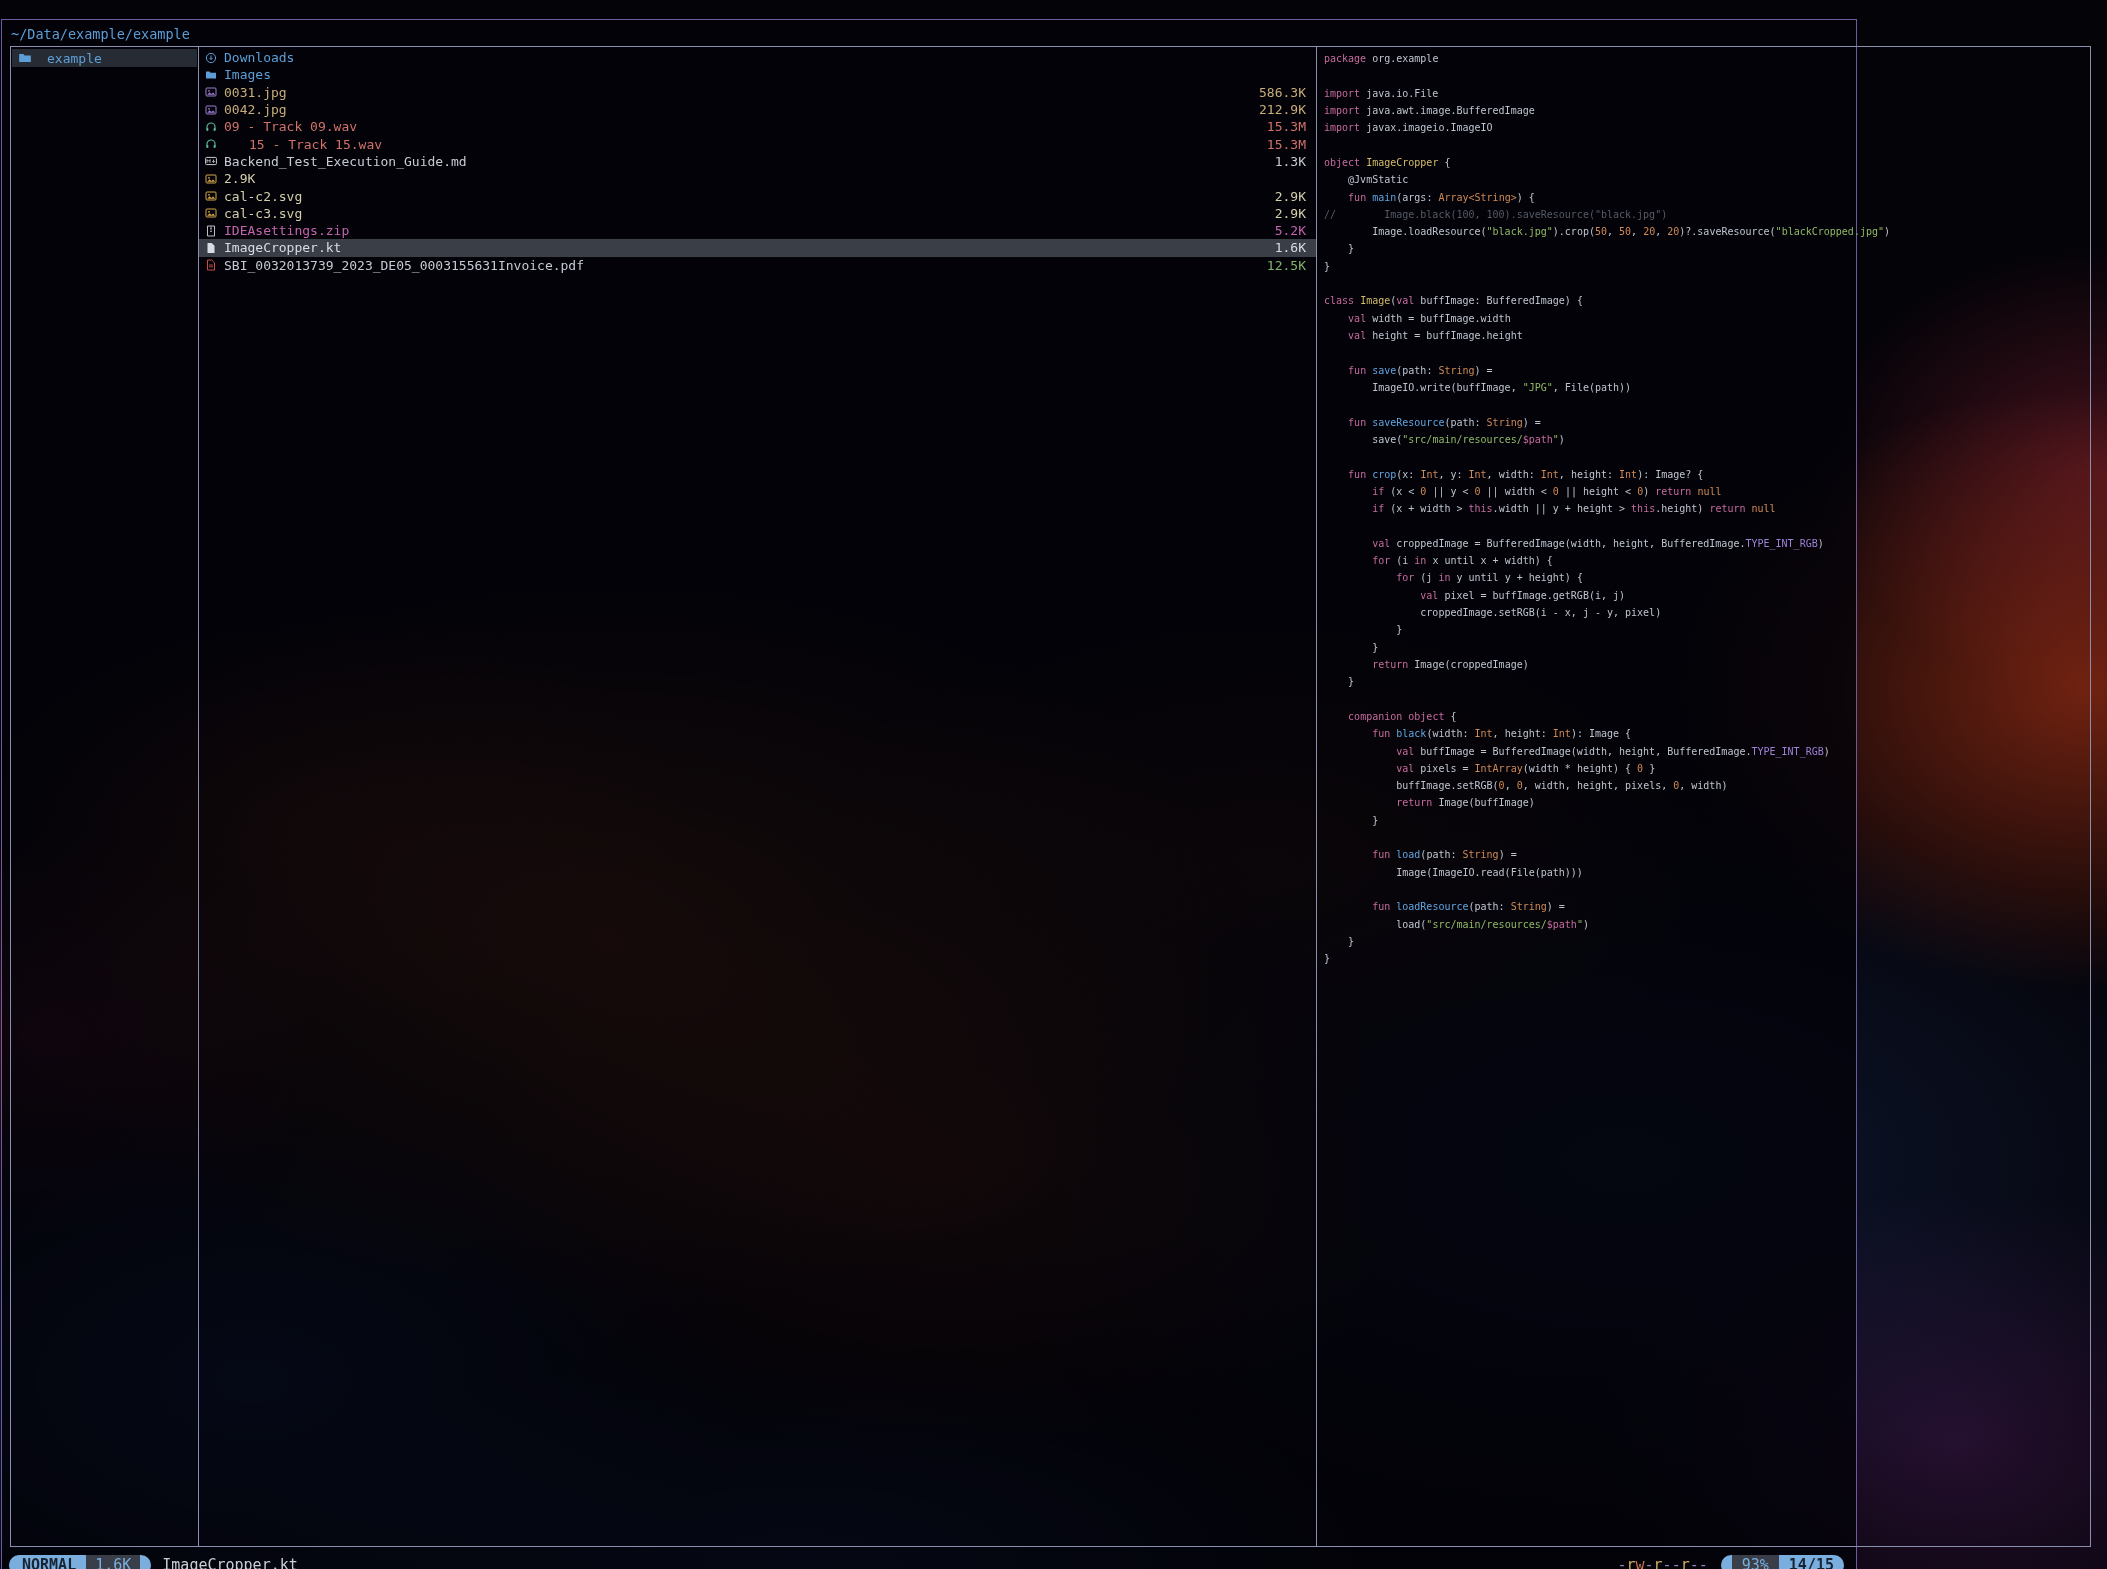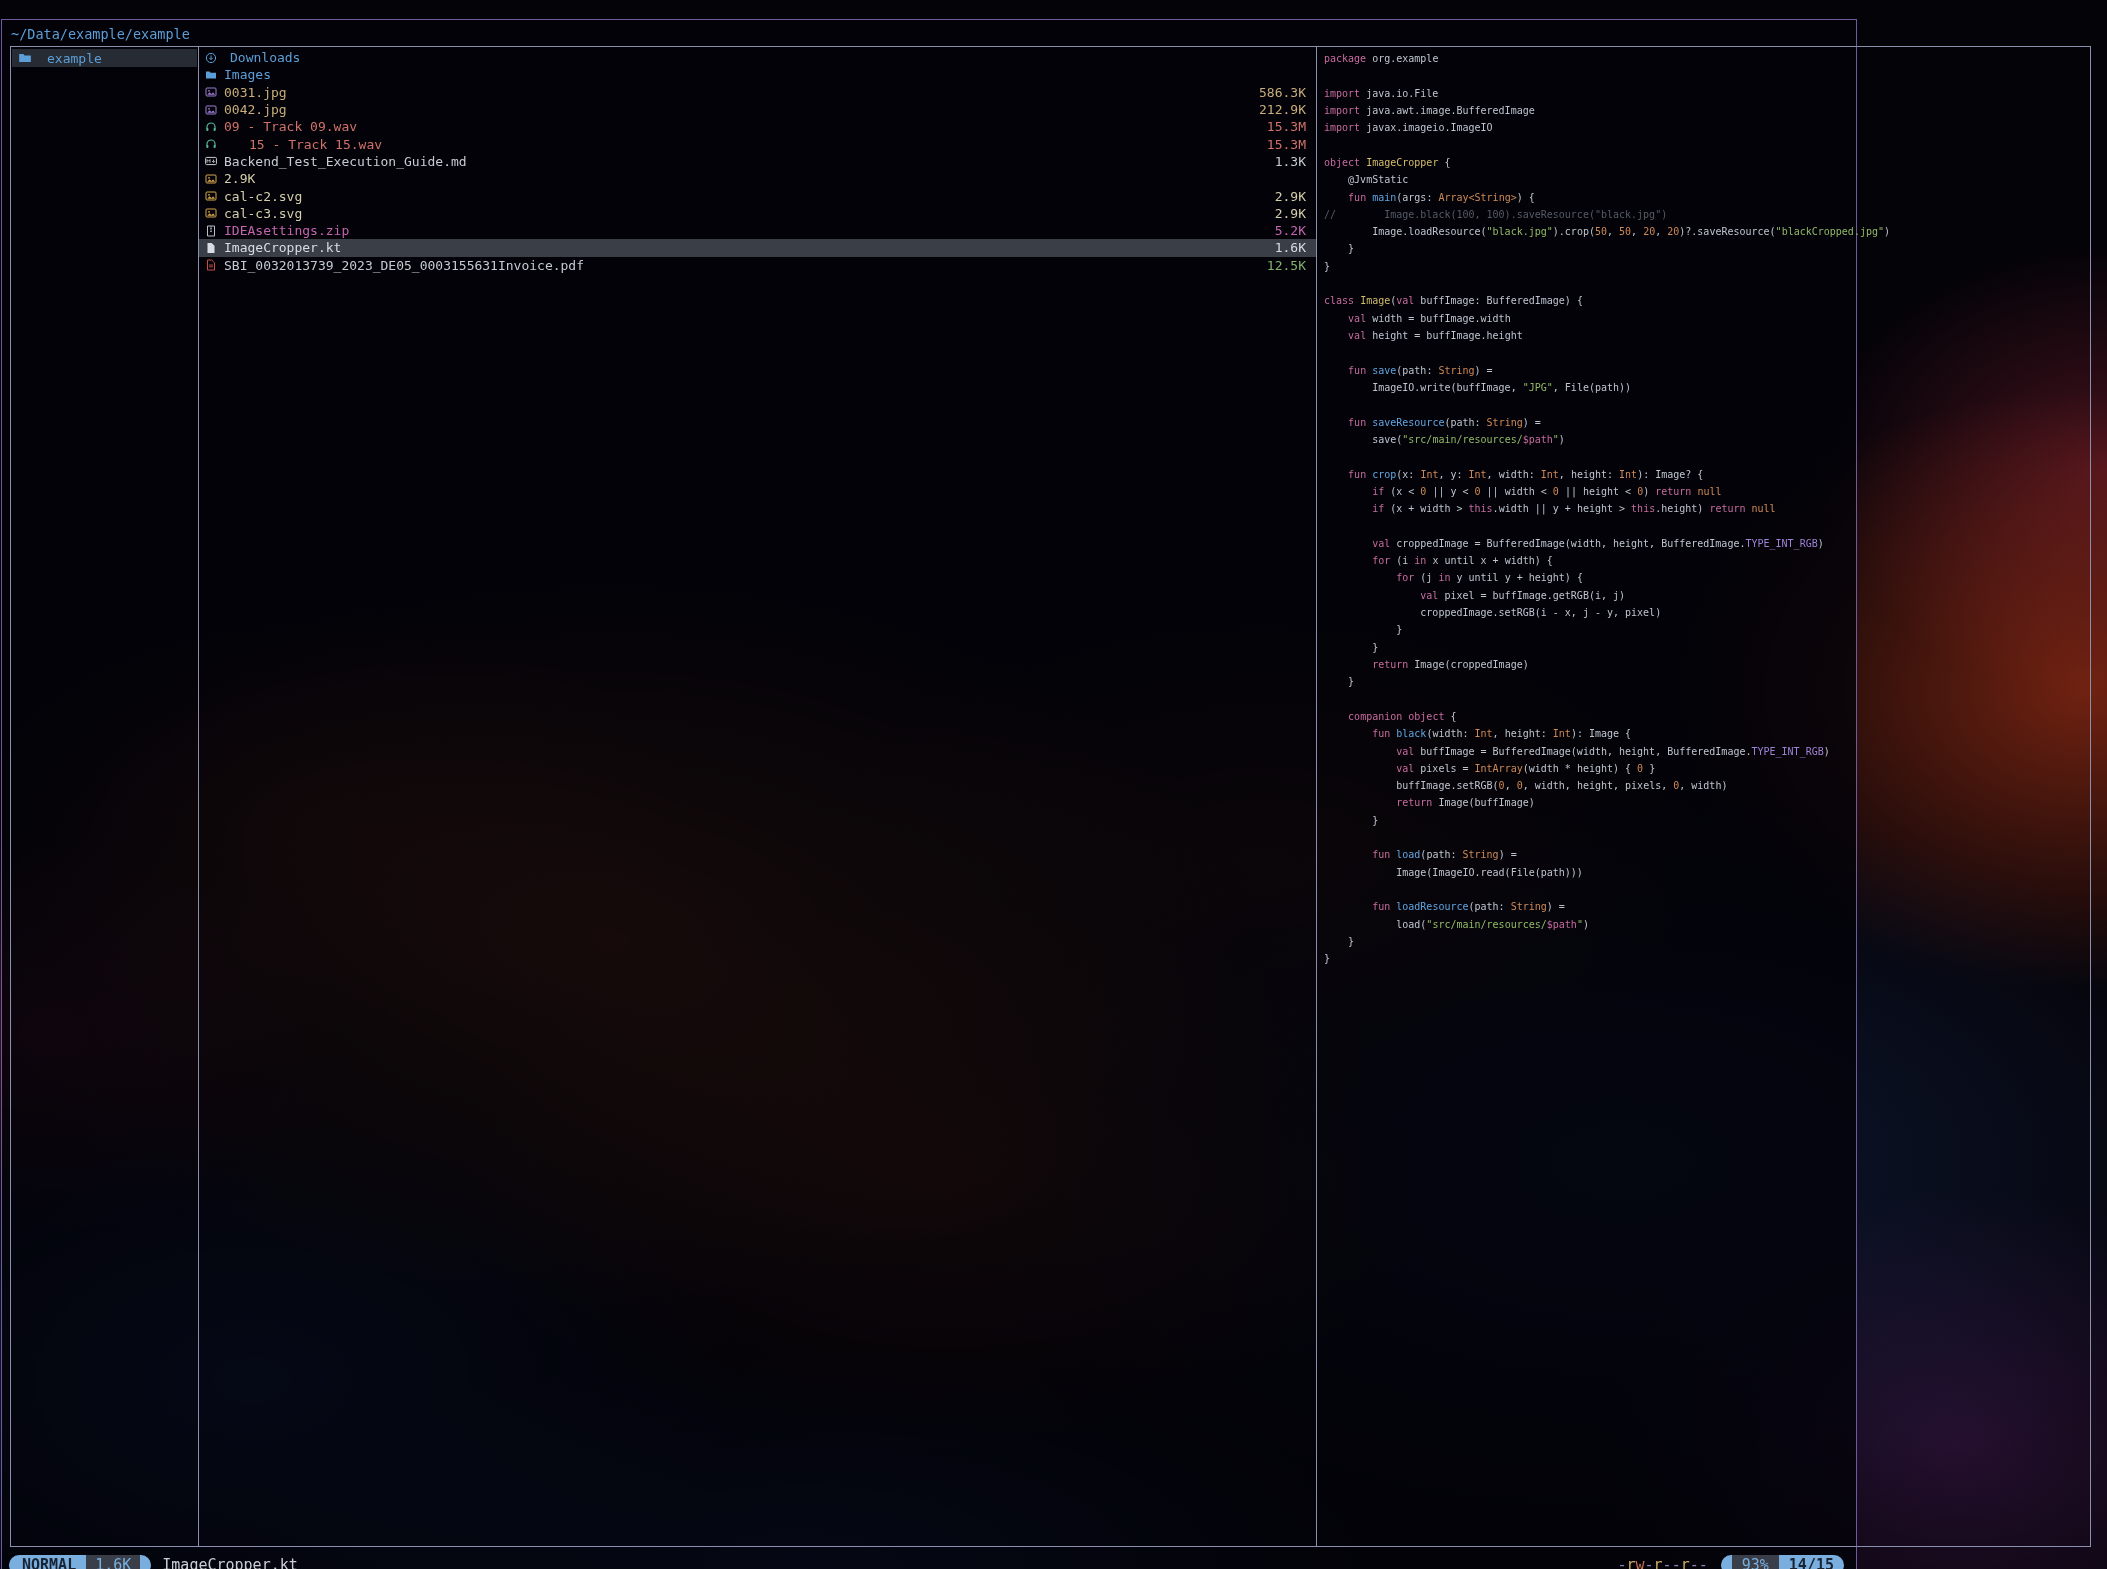--- a/index.html
+++ b/index.html
@@ -103,21 +103,21 @@
           <span class="label">example</span>
         </div>
       </div>
 
       <div class="file-pane" id="file-rows">
           <div class="file-row">
     <span class="ficon" style="color: rgb(92, 159, 216);"><svg viewBox="0 0 12 12">
                 <circle cx="6" cy="6" r="4.6" fill="none" stroke="currentColor"></circle>
                 <path d="M6 3.4v4M4.3 5.9L6 7.6l1.7-1.7" fill="none" stroke="currentColor"></path>
               </svg></span>
-    <span class="fname" style="color: rgb(92, 159, 216); margin-left: 6px;">Downloads</span>
+    <span class="fname" style="color: rgb(92, 159, 216);">Downloads</span>
     <span class="fsize" style="color: rgb(92, 159, 216);"></span>
   </div>
           <div class="file-row">
     <span class="ficon" style="color: rgb(92, 159, 216);"><svg viewBox="0 0 12 12">
                 <path d="M1 2.5h3.6l1 1.3H11v5.7H1z" fill="currentColor"></path>
               </svg></span>
     <span class="fname" style="color: rgb(92, 159, 216);">Images</span>
     <span class="fsize" style="color: rgb(92, 159, 216);"></span>
   </div>
           <div class="file-row">

